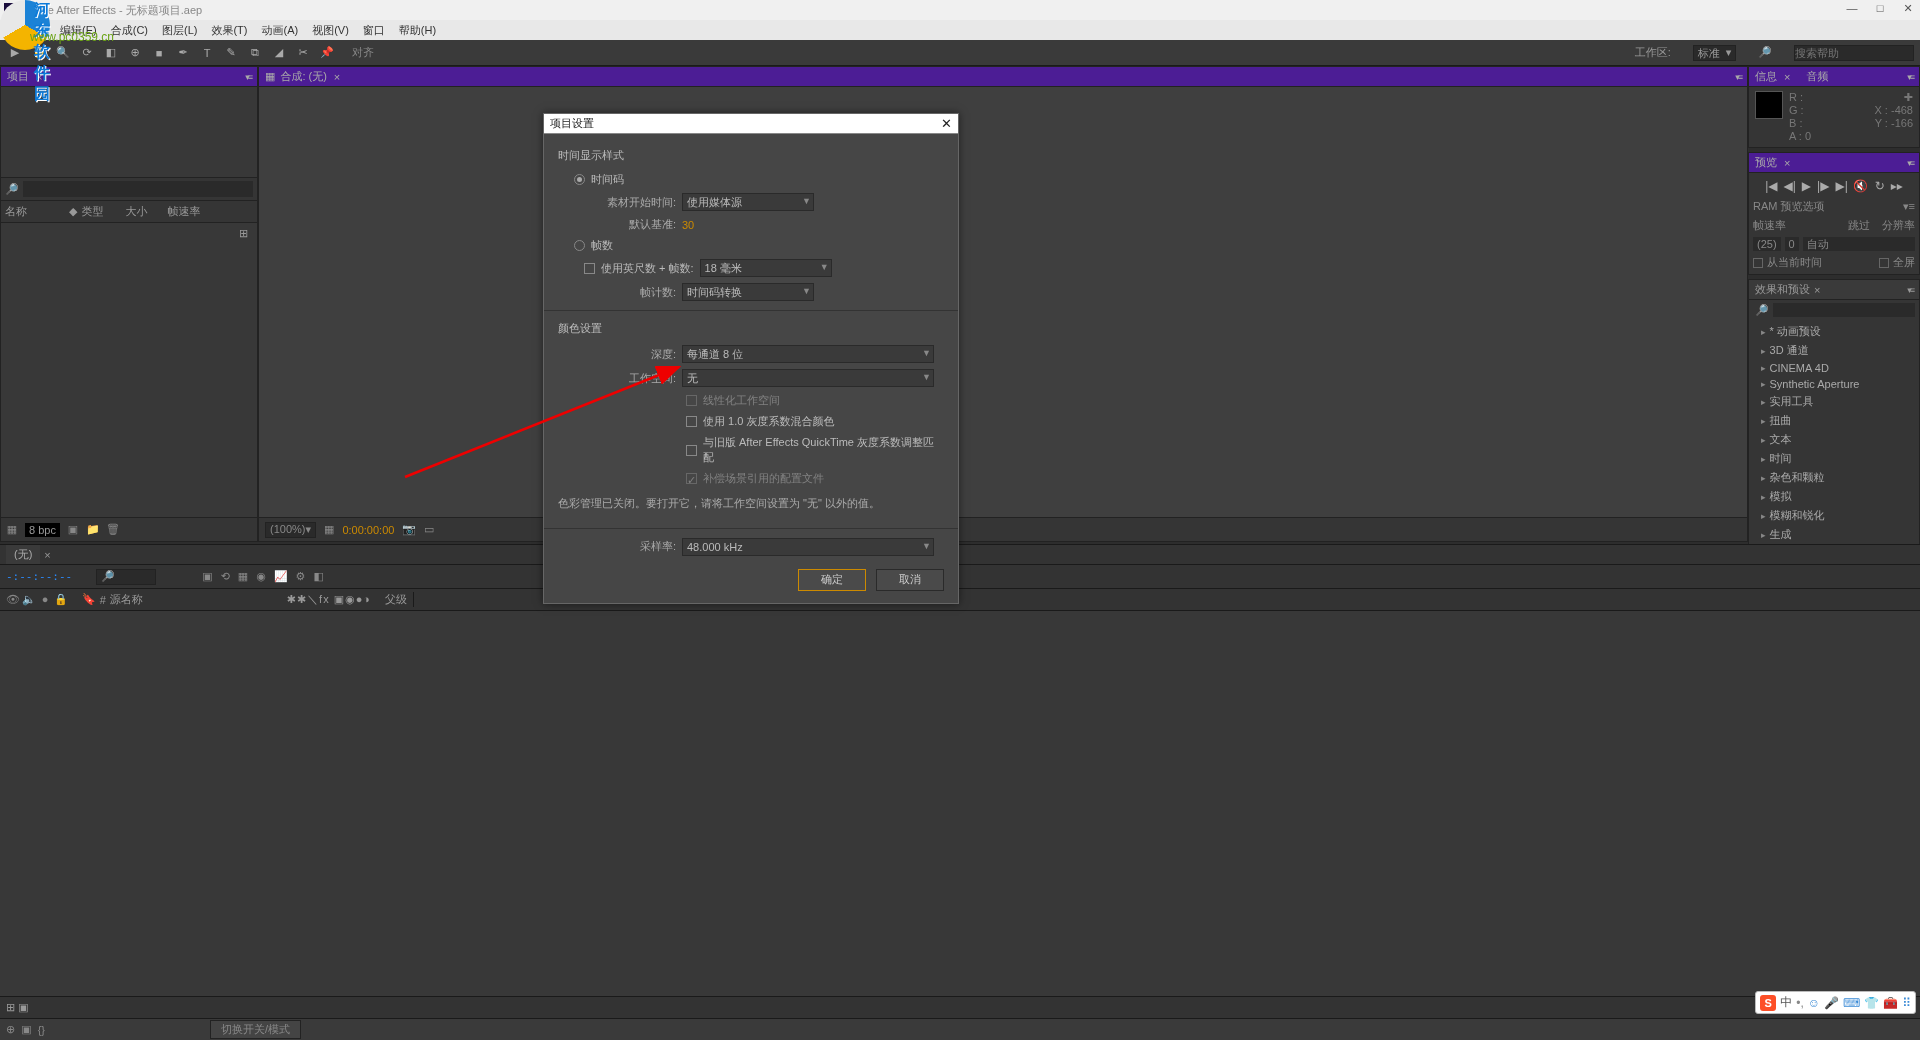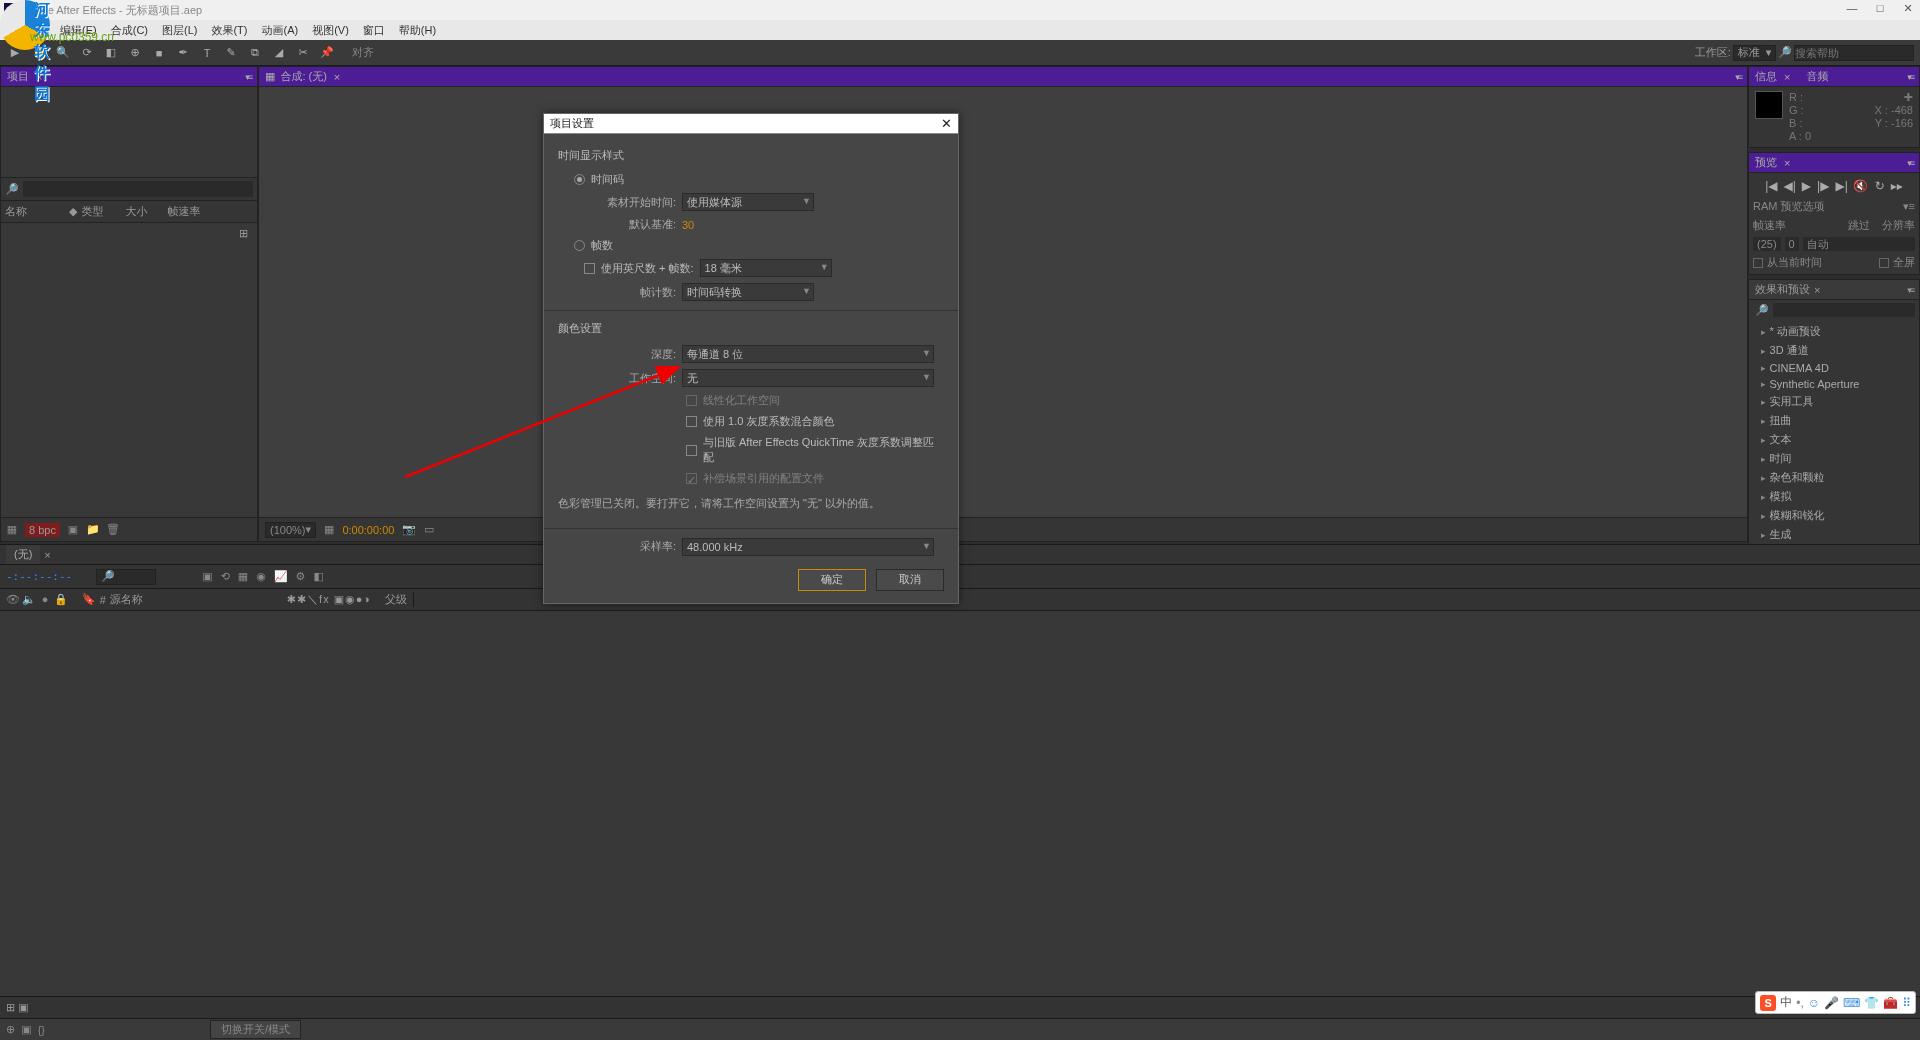--- a/index.html
+++ b/index.html
@@ -17,48 +17,48 @@
 .wm .txt1 { position:absolute; left:34px; top:0; font-size:16px; font-weight:bold; color:#0c7ad8; text-shadow:1px 1px 0 #fff; }
 .wm .txt2 { position:absolute; left:30px; top:30px; font-size:12px; color:#6aa315; }
 
 
 .menubar { height:20px; background:#e8e8e8; display:flex; align-items:center; padding-left:6px; color:#333; gap:6px; }
 .menubar span { padding:0 4px; }
 
 
 .toolstrip { height:26px; background:#3a3a3a; border-bottom:1px solid #1a1a1a; display:flex; align-items:center; padding:0 6px; gap:6px; }
 .tool-ico { width:18px; height:18px; display:flex; align-items:center; justify-content:center; color:#aaa; }
-.ts-right { margin-left:auto; display:flex; align-items:center; gap:2px; }
+.ts-right { margin-left:auto; display:flex; align-items:center; gap:22px; }
 .srch { width:120px; height:16px; background:#2a2a2a; border:1px solid #222; }
 
 
 .main { position:absolute; left:0; top:66px; right:0; height:476px; display:flex; }
 .panel { background:#353535; border:1px solid #222; }
 .panel-tab { height:20px; background:#4c1d95; border-bottom:1px solid #222; display:flex; align-items:center; padding:0 6px; color:#aaa; font-size:11px; gap:5px; }
 .panel-tab .x { margin-left:2px; font-size:11px; }
 .menu-tri { margin-left:auto; font-size:9px; letter-spacing:-2px; }
 
 
 .proj { width:258px; display:flex; flex-direction:column; }
 .proj .preview { flex:0 0 90px; background:#383838; }
 .proj .search-row { height:24px; display:flex; align-items:center; border-top:1px solid #222; border-bottom:1px solid #222; padding:0 4px; gap:4px; }
 .proj .search-row input { flex:1; background:#2a2a2a; border:none; height:16px; color:#999; padding:0 4px; }
 .proj .cols { height:22px; display:flex; align-items:center; border-bottom:1px solid #222; padding:0 4px; gap:4px; }
 .proj .cols span:nth-child(1){flex:0 0 60px;} .proj .cols span:nth-child(3){flex:0 0 40px;} .proj .cols span:nth-child(4){flex:0 0 38px;} .proj .cols span:nth-child(5){flex:0 0 42px;}
 .proj .list { flex:1; background:#383838; position:relative; }
 .proj .list .cube { position:absolute; right:6px; top:4px; width:12px; height:12px; }
 .proj .foot { height:24px; border-top:1px solid #222; display:flex; align-items:center; padding:0 4px; gap:6px; }
 .foot .ico { width:14px; height:14px; color:#888; display:flex; align-items:center; justify-content:center; }
-.foot .bpc { background:#7f1d1d; padding:1px 4px; }
+.foot .bpc { background:#000000; padding:1px 4px; }
 
 
 .comp { flex:1; display:flex; flex-direction:column; }
 .comp .stage { flex:1; background:#3f3f3f; }
 .comp .vfoot { height:24px; border-top:1px solid #222; display:flex; align-items:center; padding:0 6px; gap:8px; color:#888; }
-.dd { background:#2a2a2a; border:1px solid #222; padding:0 4px; height:16px; display:flex; align-items:center; }
+.dd { background:#2a2a2a; border:1px solid #222; padding:0 4px; height:16px; display:flex; align-items:flex-start; }
 .linky { color:#cc8a00; }
 
 
 .rcol { width:172px; display:flex; flex-direction:column; gap:4px; }
 .rpanel { border:1px solid #222; background:#353535; }
 .info-body { padding:4px 6px; display:flex; gap:6px; align-items:flex-start; }
 .swatch { width:28px; height:28px; background:#000; border:1px solid #555; }
 .info-vals { font-size:10px; color:#777; line-height:13px; }
 .info-xy { margin-left:auto; font-size:10px; color:#777; text-align:right; line-height:13px; }
 

